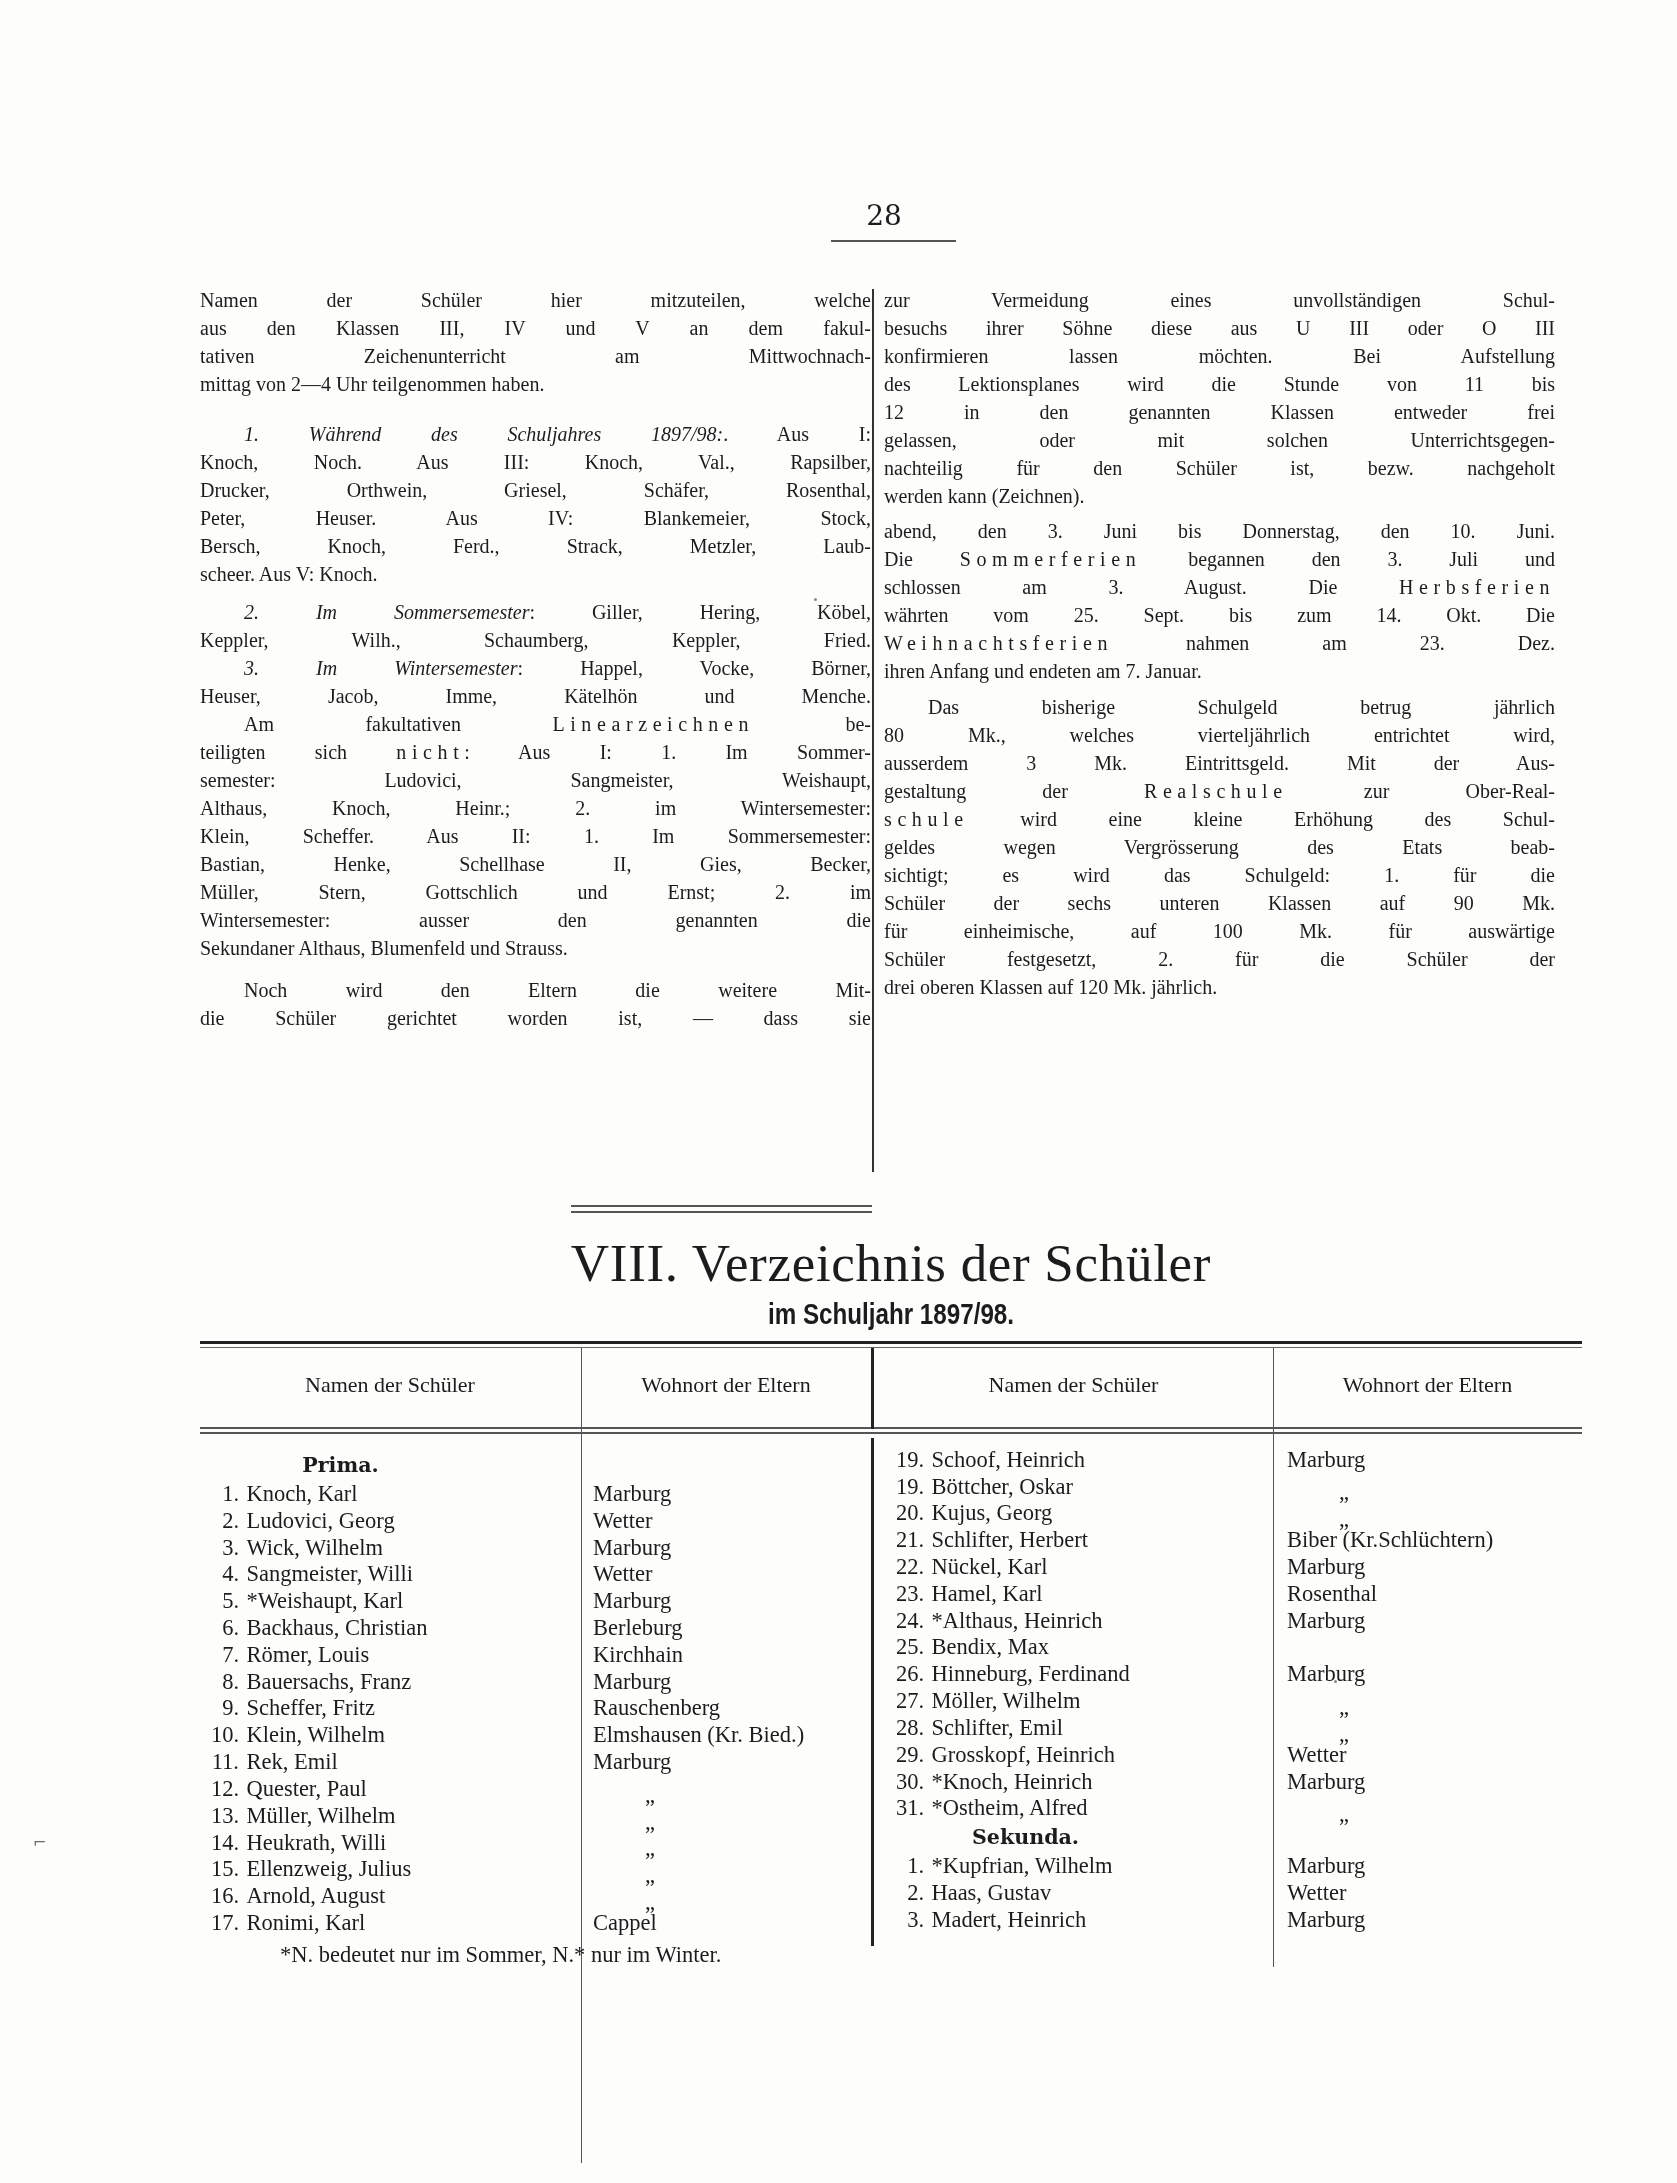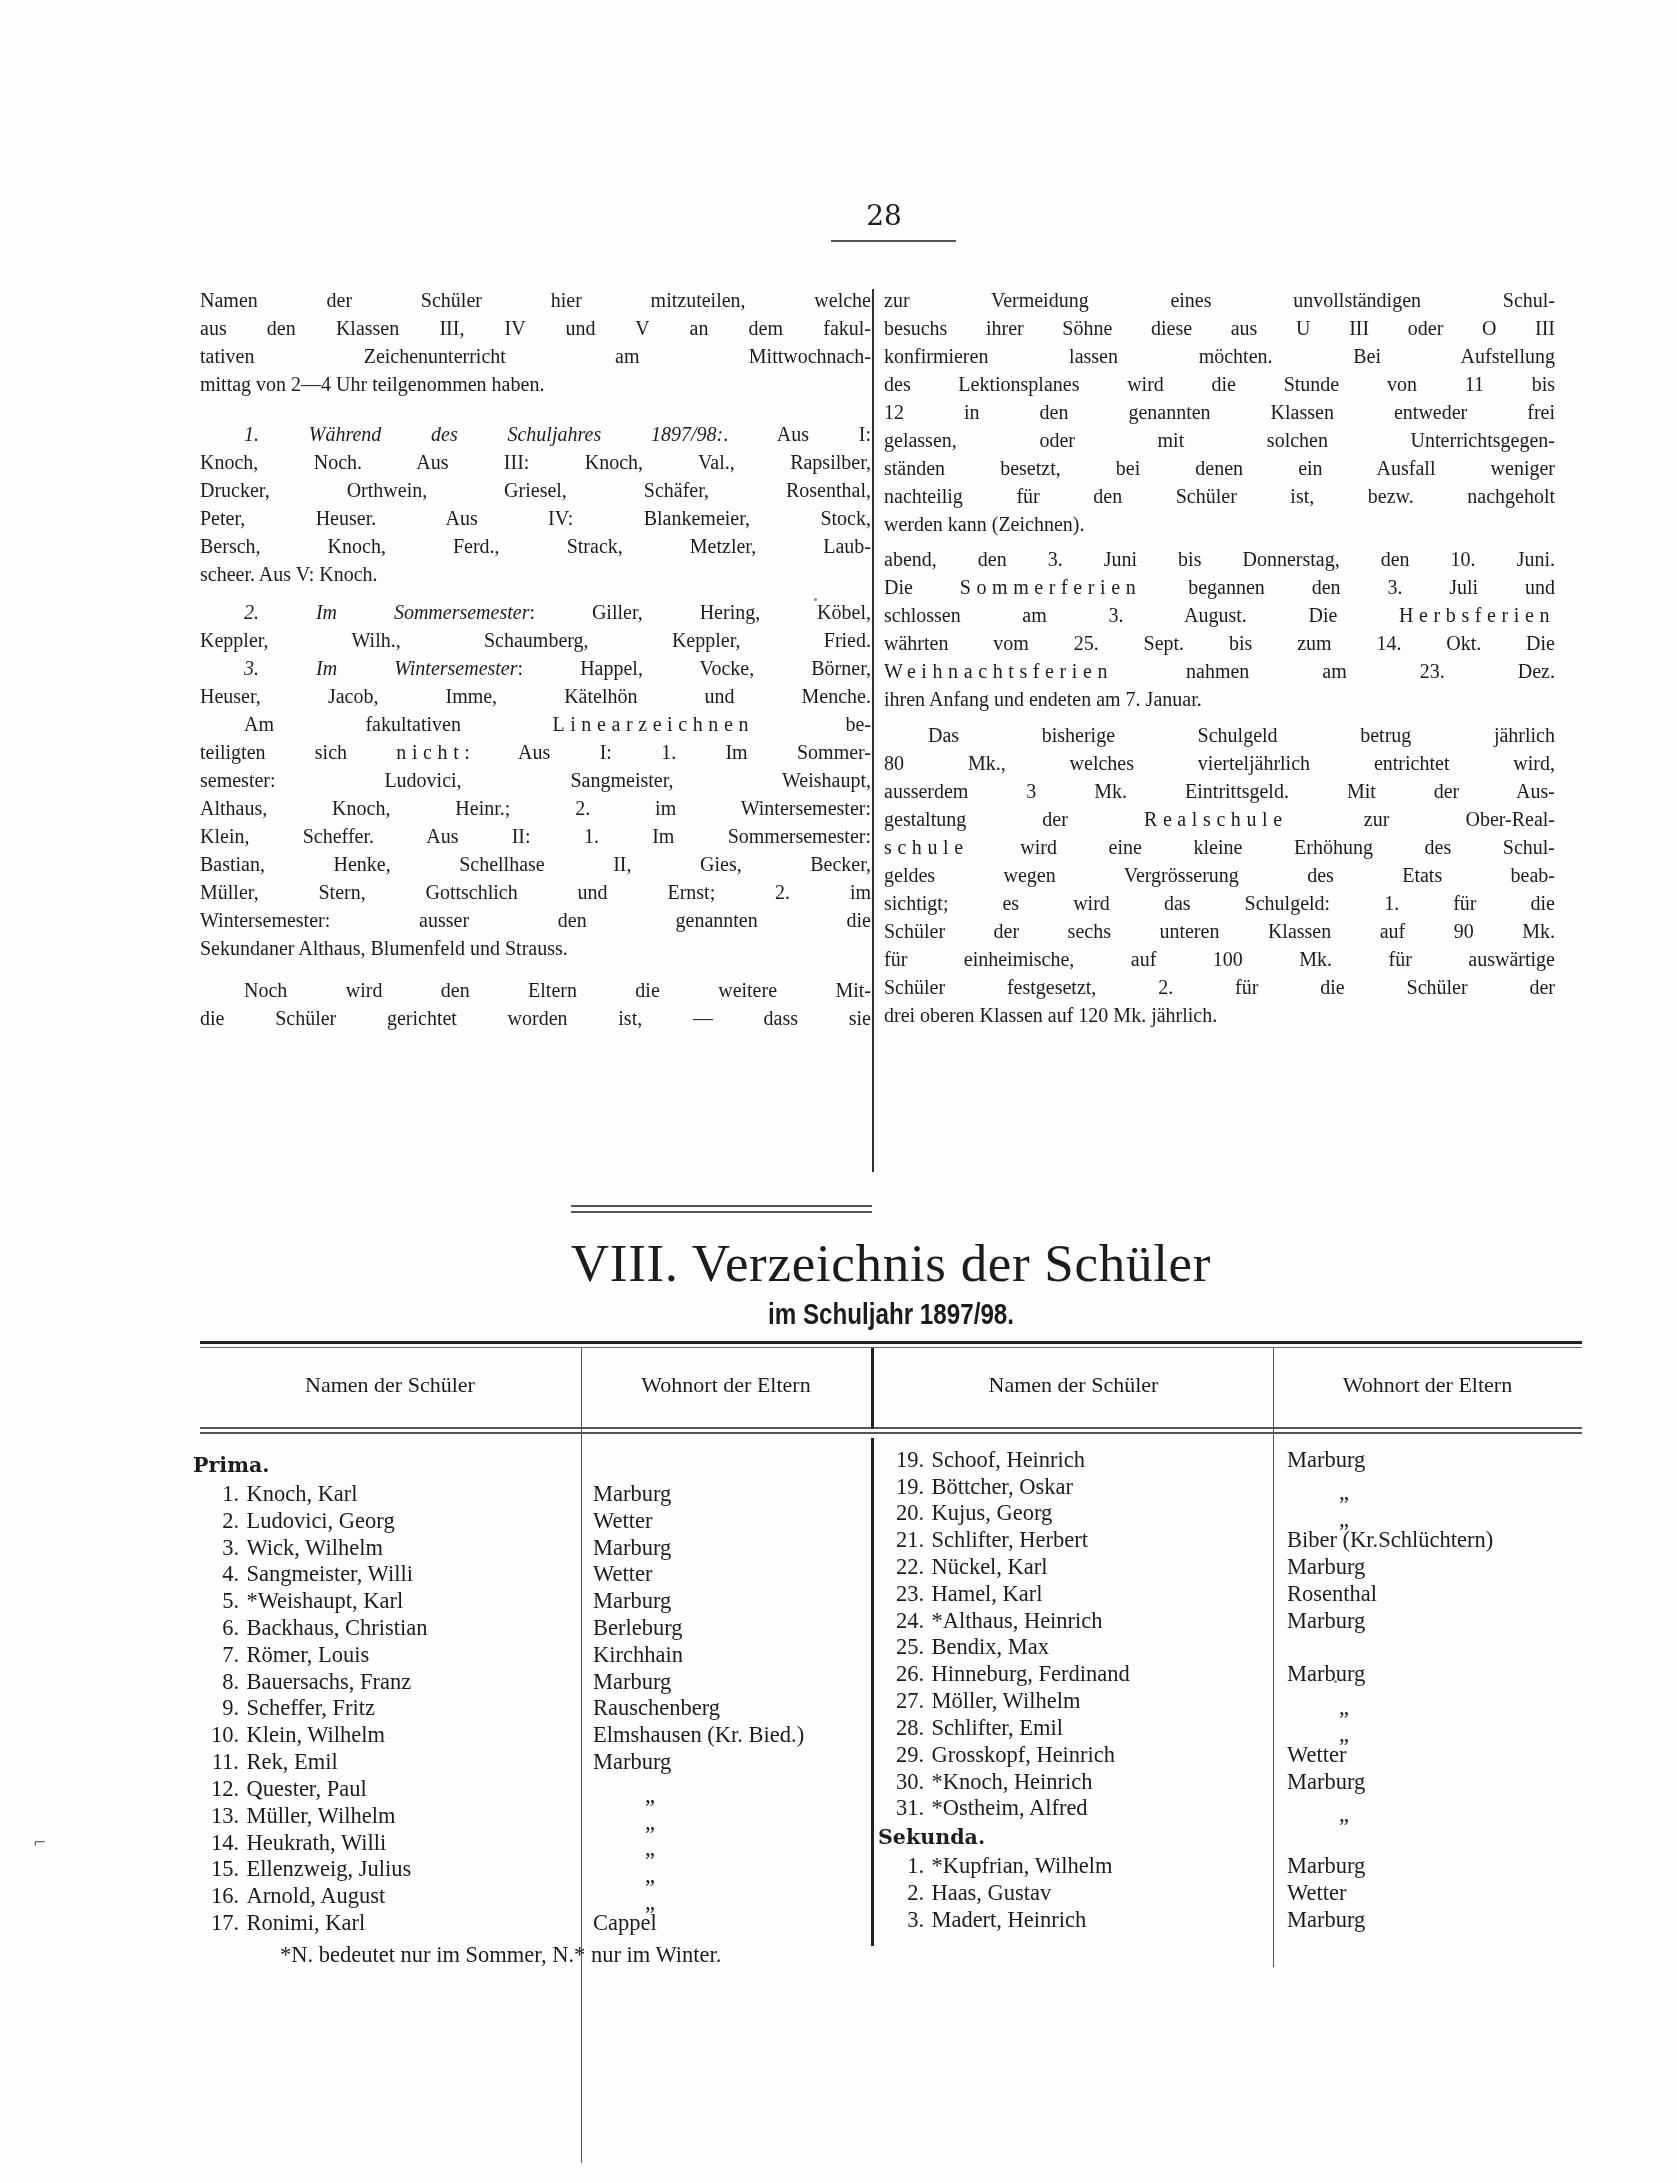--- a/index.html
+++ b/index.html
@@ -38,21 +38,21 @@
   .hrule1 { left:200px; top:1427px; width:1382px; height:1.5px; background:#555; }
   .hrule2 { left:200px; top:1432px; width:1382px; height:1.5px; background:#555; }
 
   .vthin { width:0.7px; background:#555; }
   .vthick { width:2.9px; background:#222; }
 
   .th { top:1372px; font-size:22px; text-align:center; font-family:"Liberation Serif","DejaVu Serif",serif; }
 
   .cell { font-size:22.5px; line-height:27px; font-family:"Liberation Serif","DejaVu Serif",serif; white-space:nowrap; }
   .num { display:inline-block; width:46px; text-align:right; margin-right:7.4px; }
-  .groupname { font-weight:bold; font-family:"DejaVu Serif",serif; font-size:20.6px; text-align:left; display:block; }
+  .groupname { font-weight:bold; font-family:"DejaVu Serif",serif; font-size:20.6px; text-align:center; display:block; }
   .ditto { display:inline-block; padding-left:52px; }
   .footnote { left:280px; top:1942px; font-size:22.5px; font-family:"Liberation Serif","DejaVu Serif",serif; white-space:nowrap; }
   .speck { width:2.9px; height:2.9px; border-radius:1.5px; background:#888; }
 </style>
 </head>
 <body>
 
 <div class="abs pagenum">28</div>
 <div class="abs pagerule"></div>
 
@@ -84,21 +84,20 @@
     <span class="line"><span>die Schüler gerichtet worden ist, — dass sie</span></span>
   </div>
 <div class="abs divider"></div>
 <div class="col col-right" id="colRight">
     <span class="line"><span>zur Vermeidung eines unvollständigen Schul-</span></span>
     <span class="line"><span>besuchs ihrer Söhne diese aus U III oder O III</span></span>
     <span class="line"><span>konfirmieren lassen möchten.  Bei Aufstellung</span></span>
     <span class="line"><span>des Lektionsplanes wird die Stunde von 11 bis</span></span>
     <span class="line"><span>12 in den genannten Klassen entweder frei</span></span>
     <span class="line"><span>gelassen, oder mit solchen Unterrichtsgegen-</span></span>
-    <span class="line"><span>ständen besetzt, bei denen ein Ausfall weniger</span></span>
     <span class="line"><span>nachteilig für den Schüler ist, bezw. nachgeholt</span></span>
     <span class="line last" style="margin-bottom: 7.4px;"><span>werden kann (Zeichnen).</span></span>
     <span class="line"><span>abend, den 3. Juni bis Donnerstag, den 10. Juni.</span></span>
     <span class="line"><span>Die </span><span class="sp">Sommerferien</span><span> begannen den 3. Juli und</span></span>
     <span class="line"><span>schlossen am 3. August.  Die </span><span class="sp">Herbsferien</span><span></span></span>
     <span class="line"><span>währten vom 25. Sept. bis zum 14. Okt.  Die</span></span>
     <span class="line"><span></span><span class="sp">Weihnachtsferien</span><span> nahmen am 23. Dez.</span></span>
     <span class="line last" style="margin-bottom: 7.4px;"><span>ihren Anfang und endeten am 7. Januar.</span></span>
     <span class="line indent"><span>Das bisherige Schulgeld betrug jährlich</span></span>
     <span class="line"><span>80 Mk., welches vierteljährlich entrichtet wird,</span></span>

